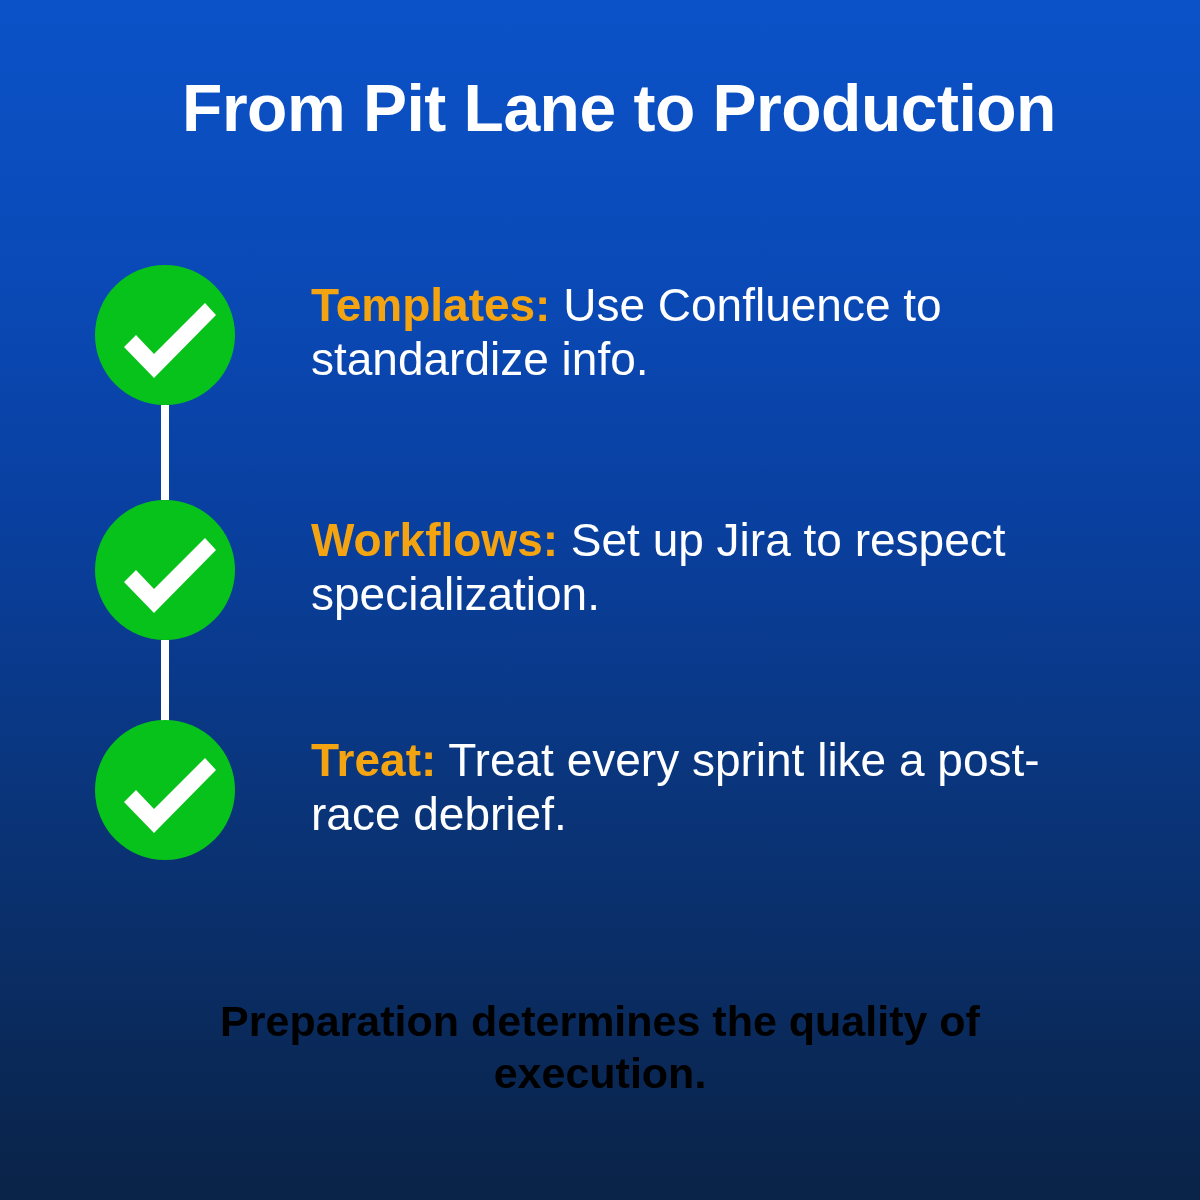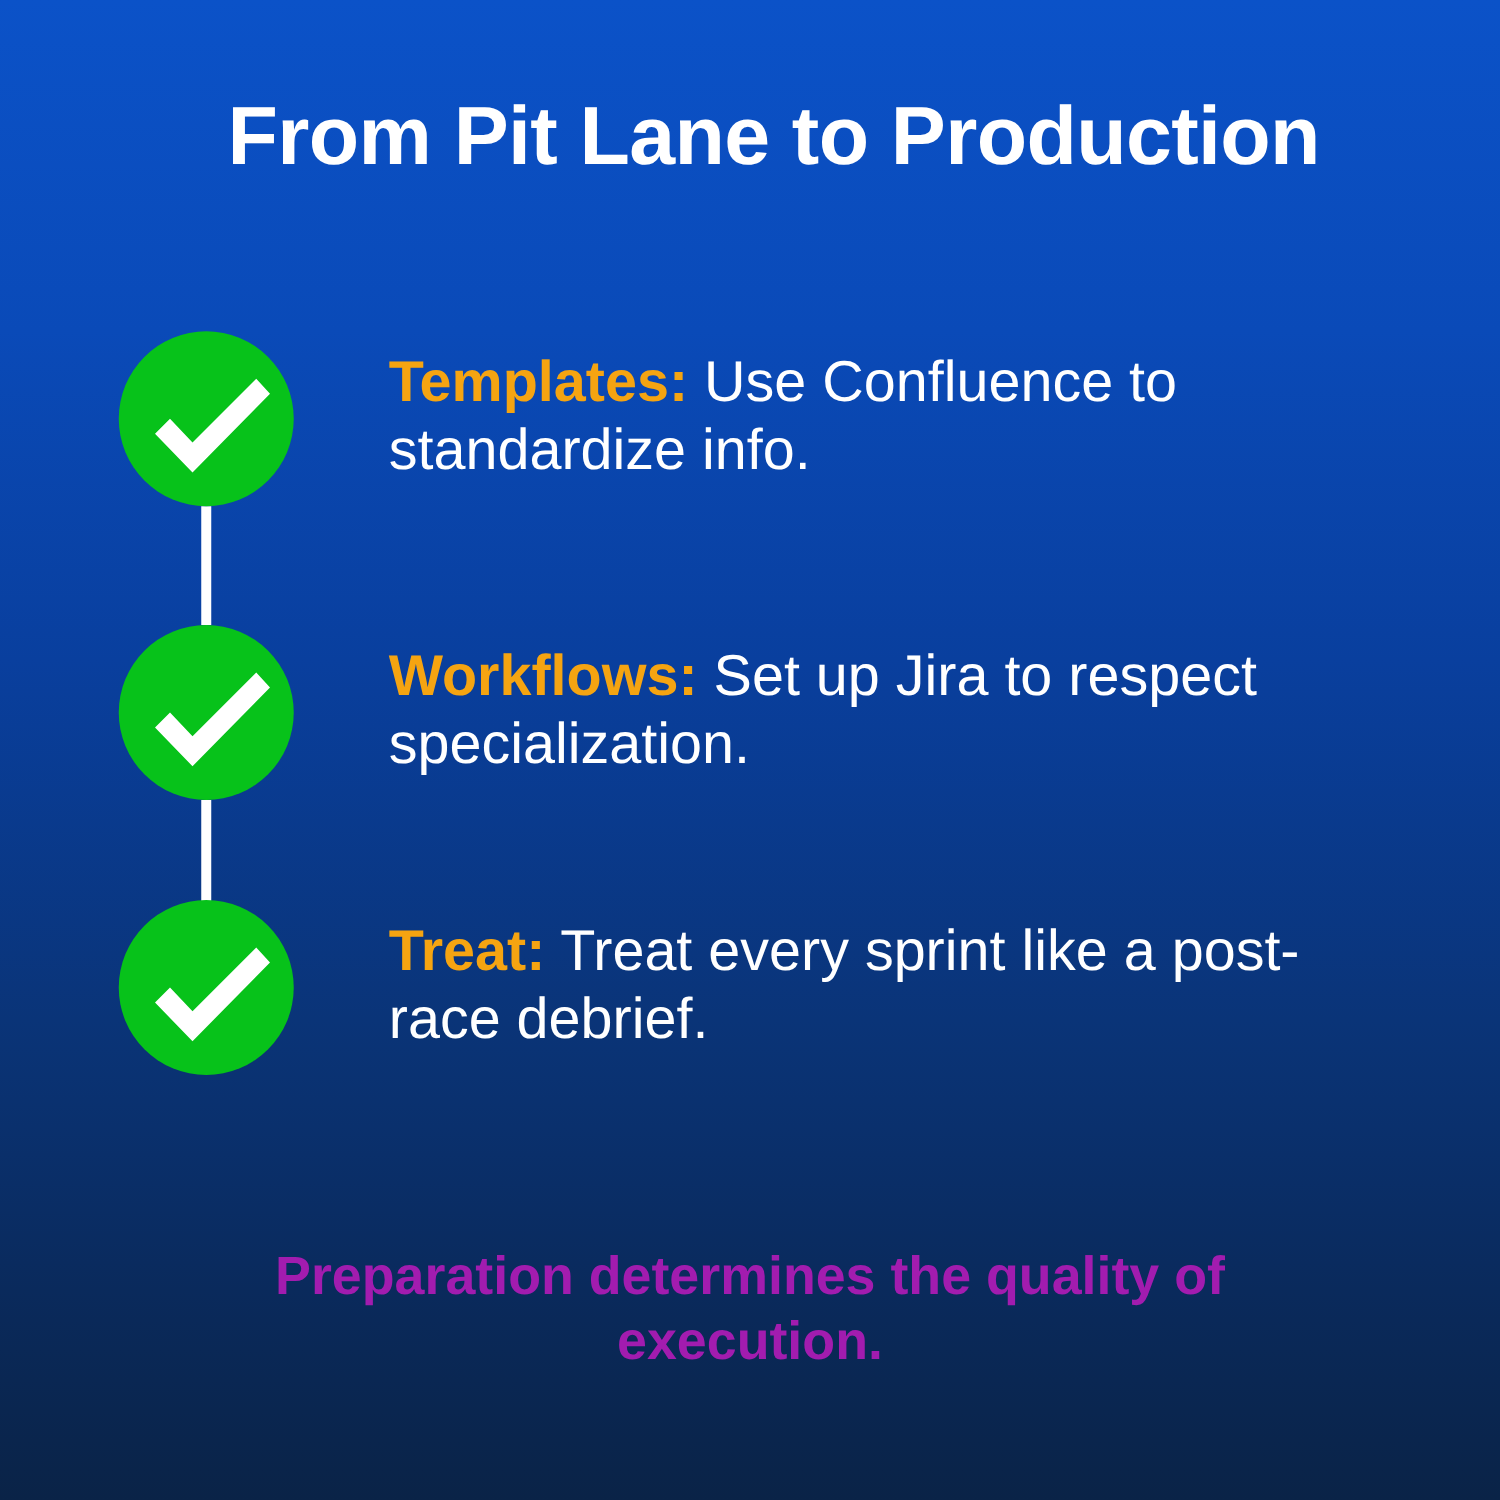--- a/index.html
+++ b/index.html
@@ -108,21 +108,21 @@
   
   .footer {
     position: absolute;
     top: 995px;
     left: 110px;
     width: 980px;
     text-align: center;
     font-size: 43px;
     line-height: 52px;
     font-weight: bold;
-    color: #a21caf;
+    color: #000000;
   }
 </style>
 </head>
 <body>
 
 <div class="poster">
 
   <h1 class="title">From Pit Lane to Production</h1>
 
   <div class="timeline">

